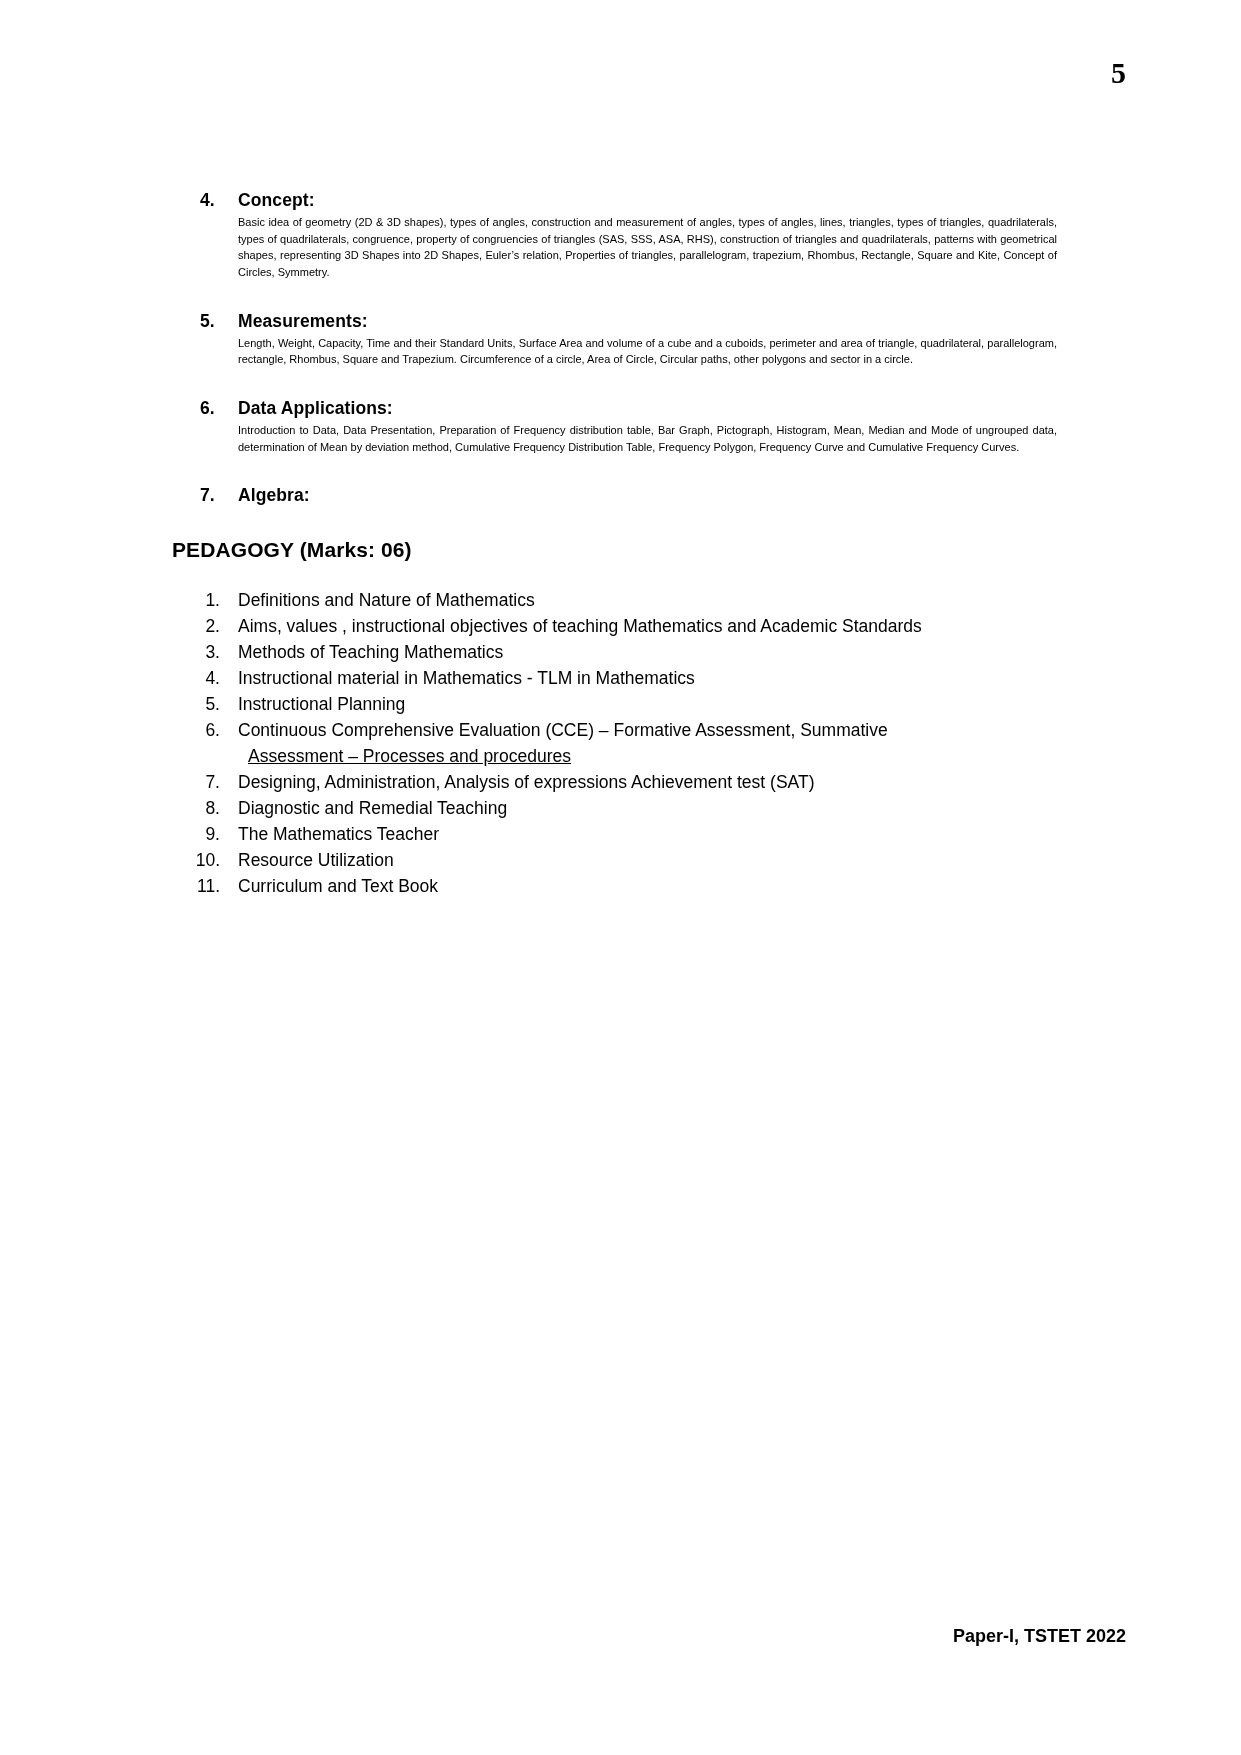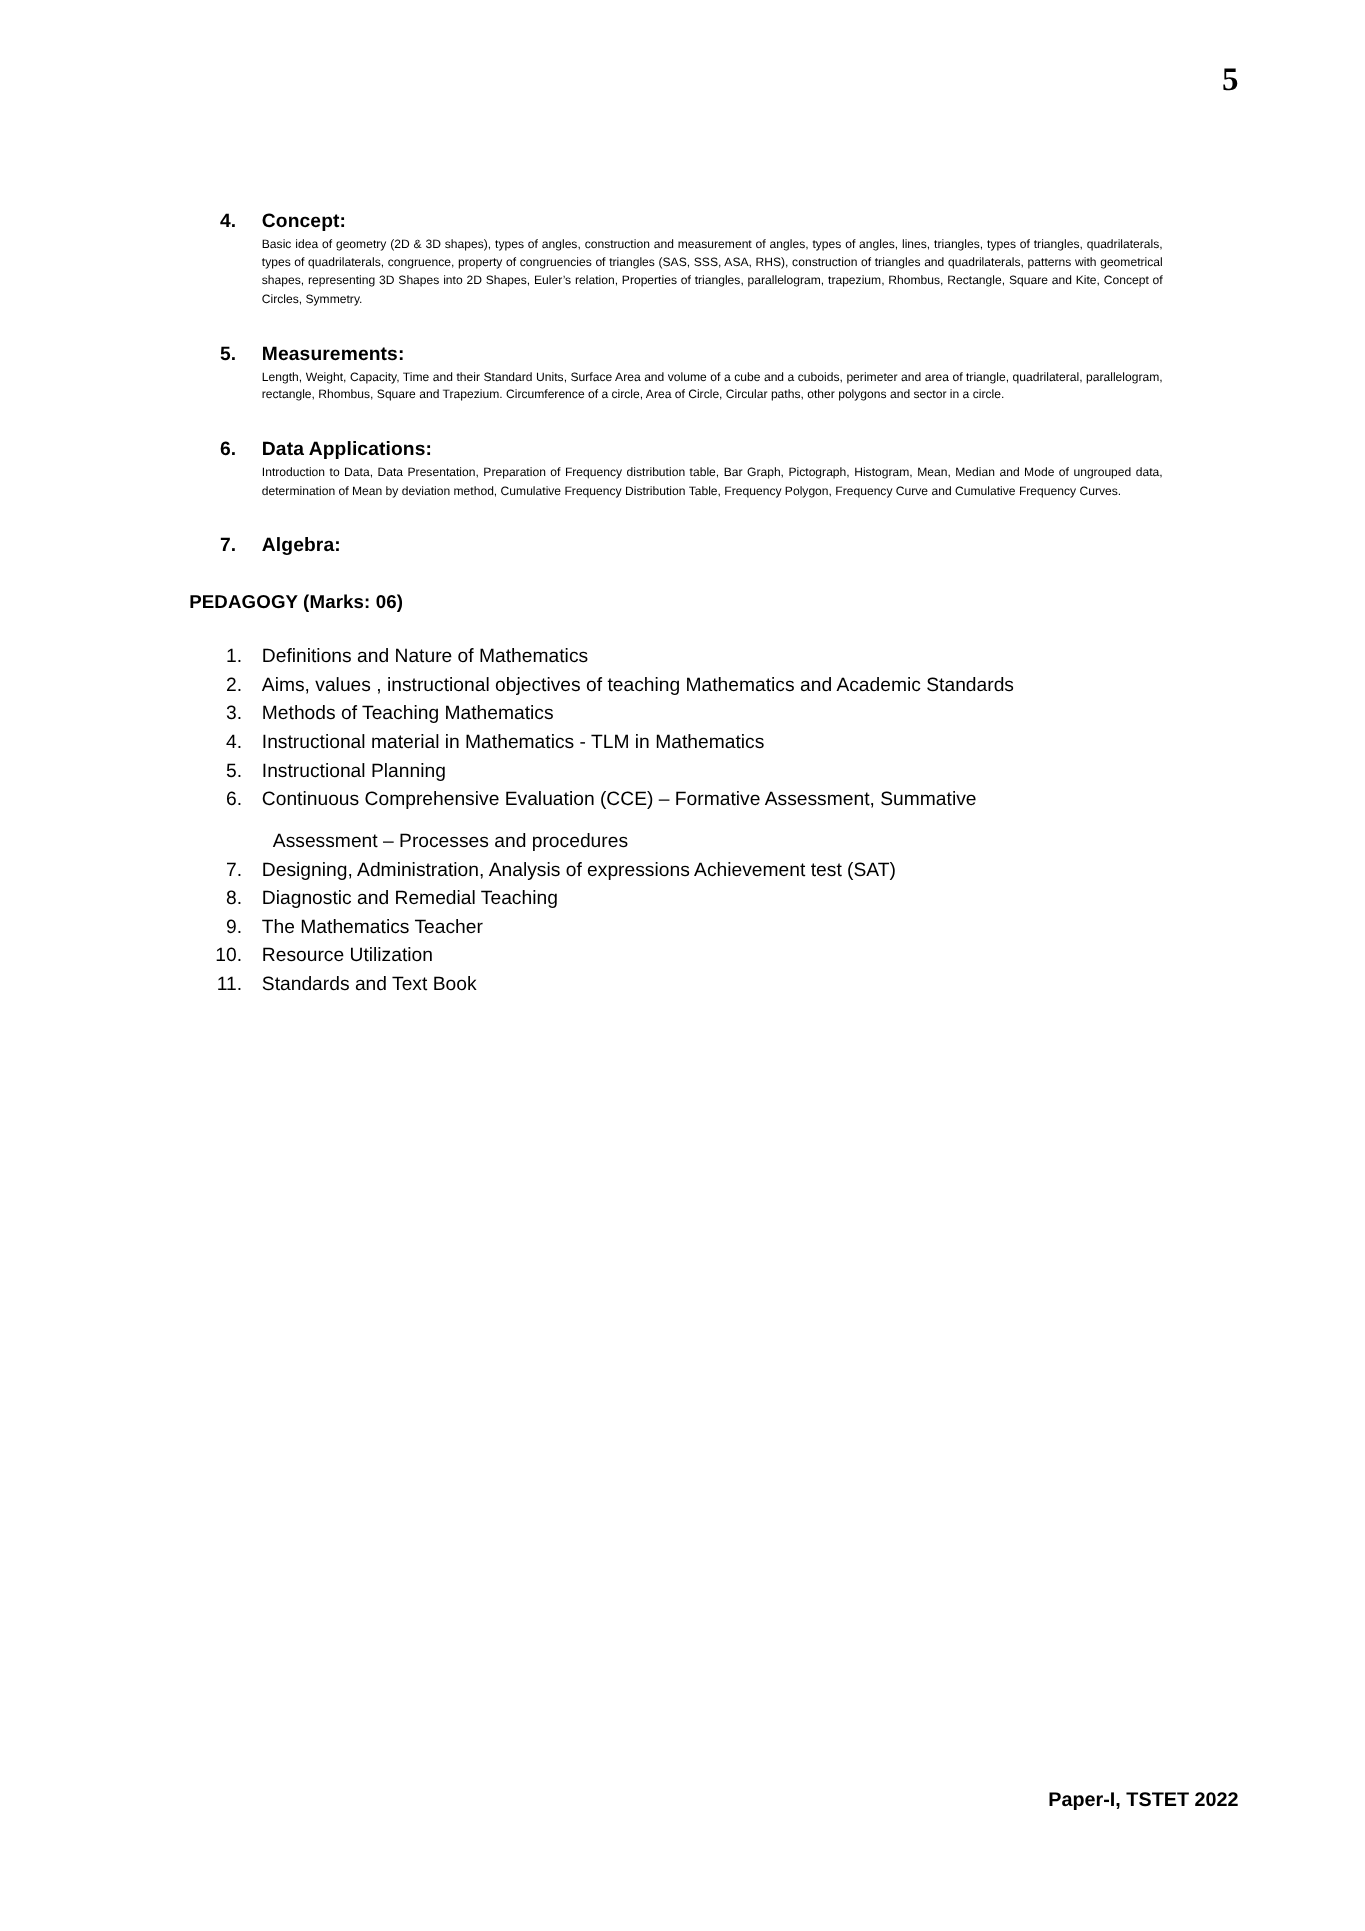--- a/index.html
+++ b/index.html
@@ -64,21 +64,21 @@
     font-size: 11px;
     line-height: 1.52;
     text-align: justify;
     text-justify: inter-word;
     margin-top: 1px;
   }
 
   
   .pedagogy-heading {
     font-weight: bold;
-    font-size: 17px;
+    font-size: 21px;
     margin-top: 30px;
     margin-bottom: 0;
     letter-spacing: 0.1px;
   }
 
   
   .pedagogy-list {
     margin-top: 30px;
     padding-left: 0;
     list-style: none;
@@ -97,21 +97,22 @@
     width: 48px;
     text-align: right;
     font-size: 17.5px;
   }
   .pedagogy-text {
     display: block;
   }
   .pedagogy-cont {
     display: block;
     padding-left: 10px;
-    margin-top: 20px;
+    margin-top: 8px;
+    text-decoration: underline;
   }
 
   
   .footer {
     position: absolute;
     right: 115px;
     bottom: 108px;
     font-weight: bold;
     font-size: 18px;
   }
@@ -195,21 +196,21 @@
       <li class="pedagogy-item">
         <span class="pedagogy-num">9.</span>
         <span class="pedagogy-text">The Mathematics Teacher</span>
       </li>
       <li class="pedagogy-item">
         <span class="pedagogy-num">10.</span>
         <span class="pedagogy-text">Resource Utilization</span>
       </li>
       <li class="pedagogy-item">
         <span class="pedagogy-num">11.</span>
-        <span class="pedagogy-text">Standards and Text Book</span>
+        <span class="pedagogy-text">Curriculum and Text Book</span>
       </li>
     </ol>
 
   </div>
 
   <div class="footer">Paper-I, TSTET 2022</div>
 
 </div>
 
 </body></html>

